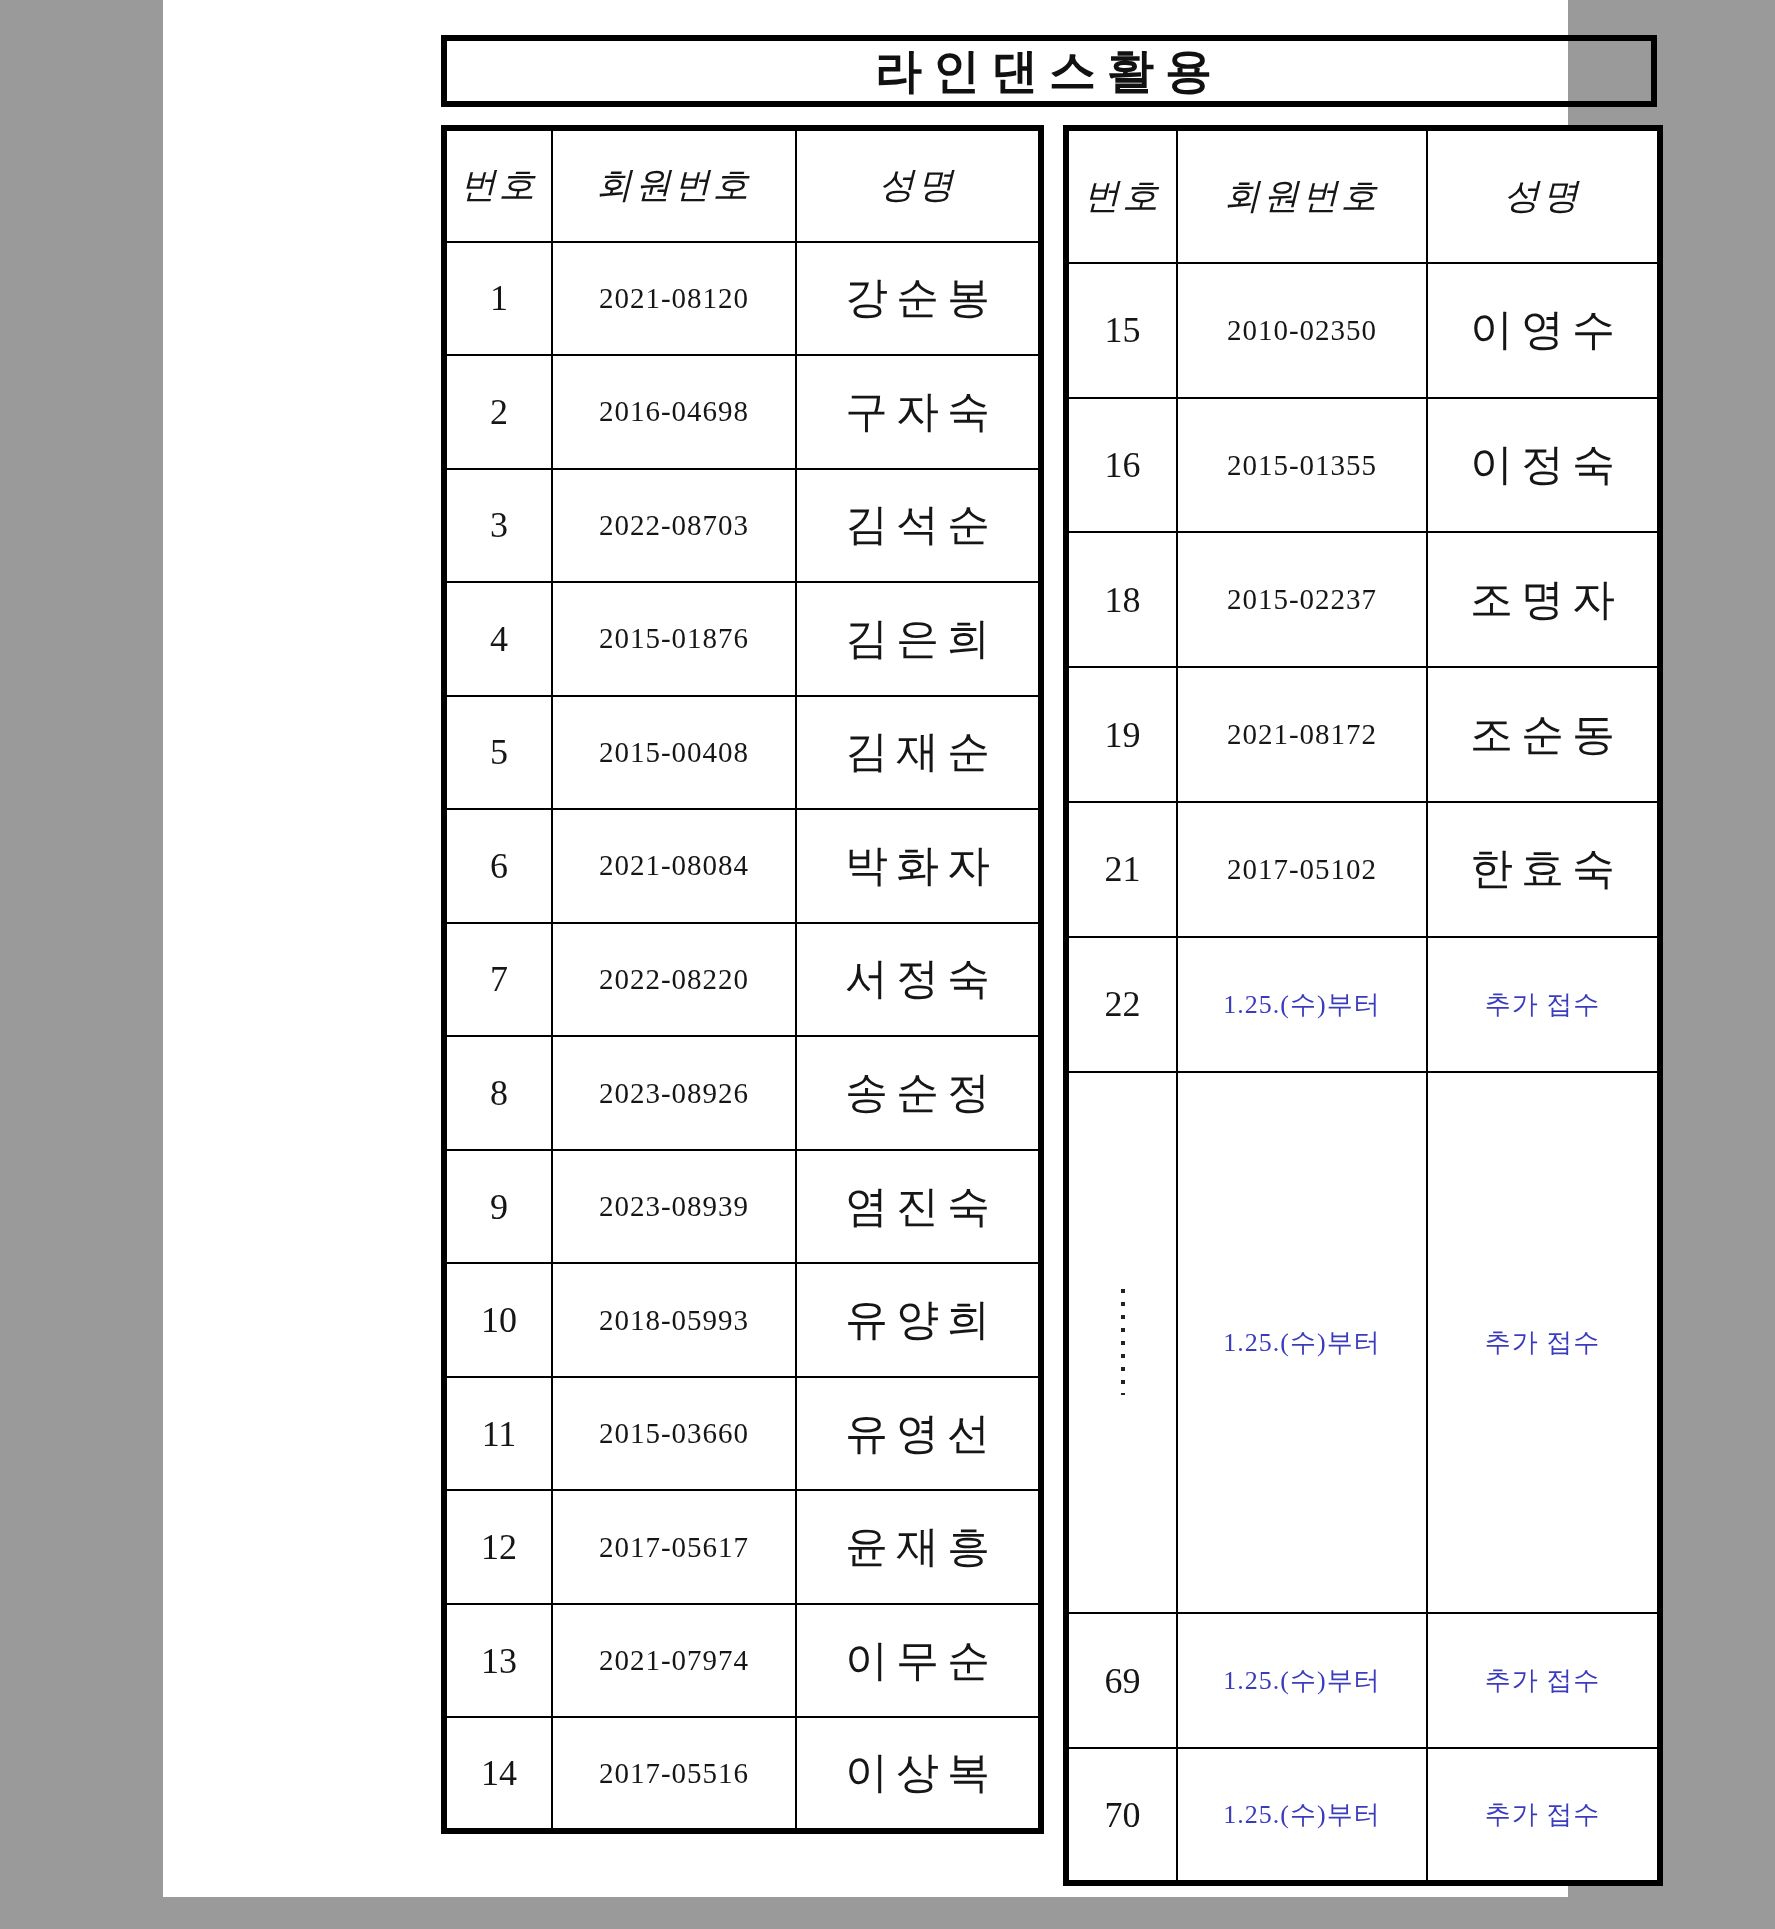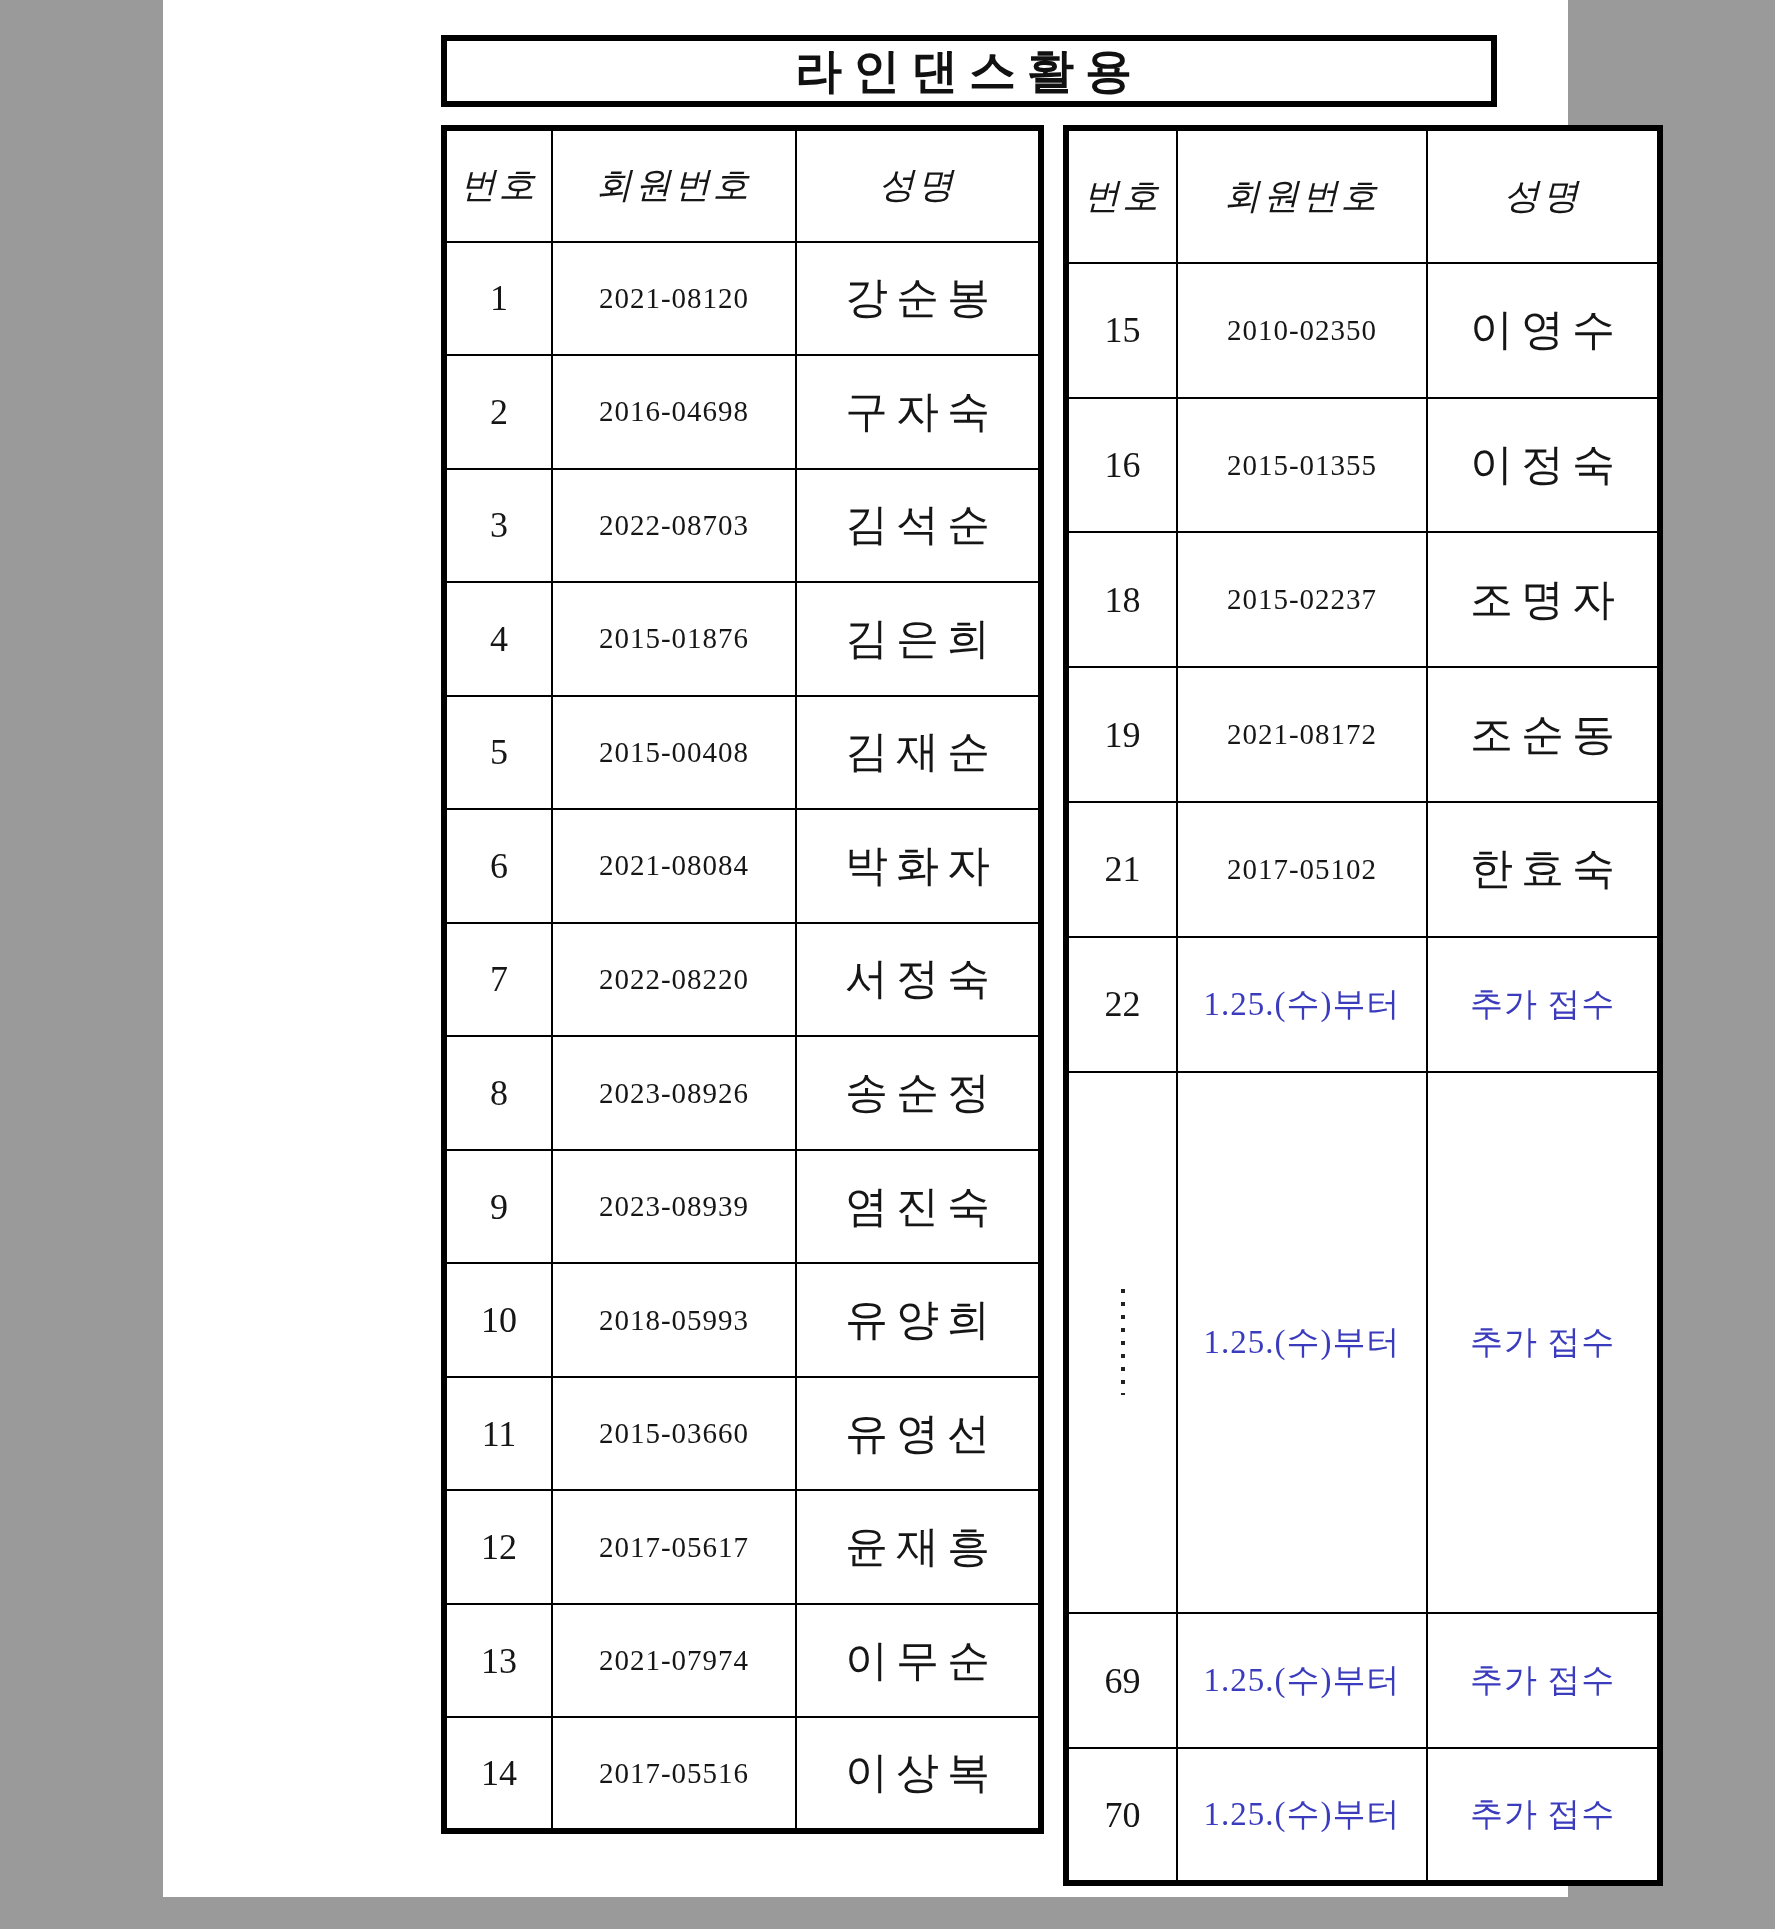--- a/index.html
+++ b/index.html
@@ -22,21 +22,21 @@
     left: 163px;
     top: 0;
     width: 1405px;
     height: 1897px;
     background: #ffffff;
   }
   .title-box {
     position: absolute;
     left: 278px;
     top: 35px;
-    width: 1056px;
+    width: 1216px;
     height: 72px;
     border: 6px solid #000;
     box-sizing: border-box;
     display: flex;
     align-items: center;
     justify-content: center;
   }
   .title-text {
     font-size: 47px;
     font-weight: bold;
@@ -63,21 +63,21 @@
   table.t-right { left: 900px; top: 125px; width: 594px; height: 1761px; }
   .t-left  tr { height: 113px; }
   .t-right tr { height: 117px; }
   .t-right tr.merged-row { height: 470px; }
   td.hd  { font-size: 36px; letter-spacing: 3px; font-style: italic; }
   td.no  { font-size: 36px; }
   td.mem { font-size: 29px; letter-spacing: 1px; }
   td.nm  { font-size: 43px; letter-spacing: 8px; text-indent: 8px; }
   td .blue-sm {
     color: #3b3cbd;
-    font-size: 33px;
+    font-size: 26px;
     letter-spacing: 1px;
   }
   .vdots {
     width: 4px;
     height: 106px;
     margin: 0 auto;
     background: repeating-linear-gradient(to bottom, #222 0 4px, transparent 4px 13px);
   }
 </style>
 </head>

